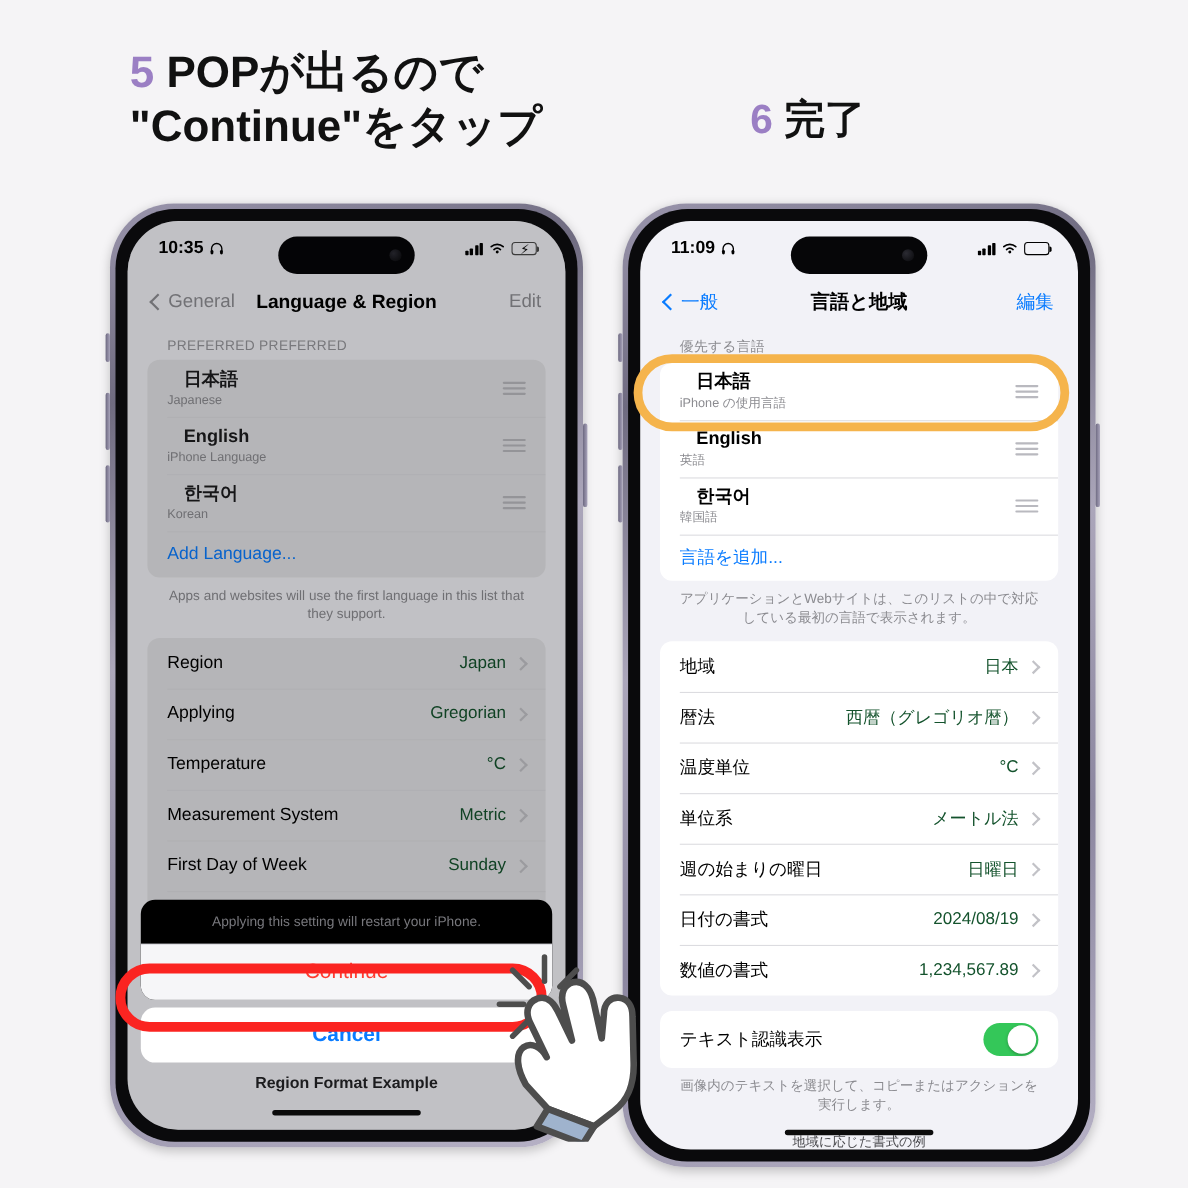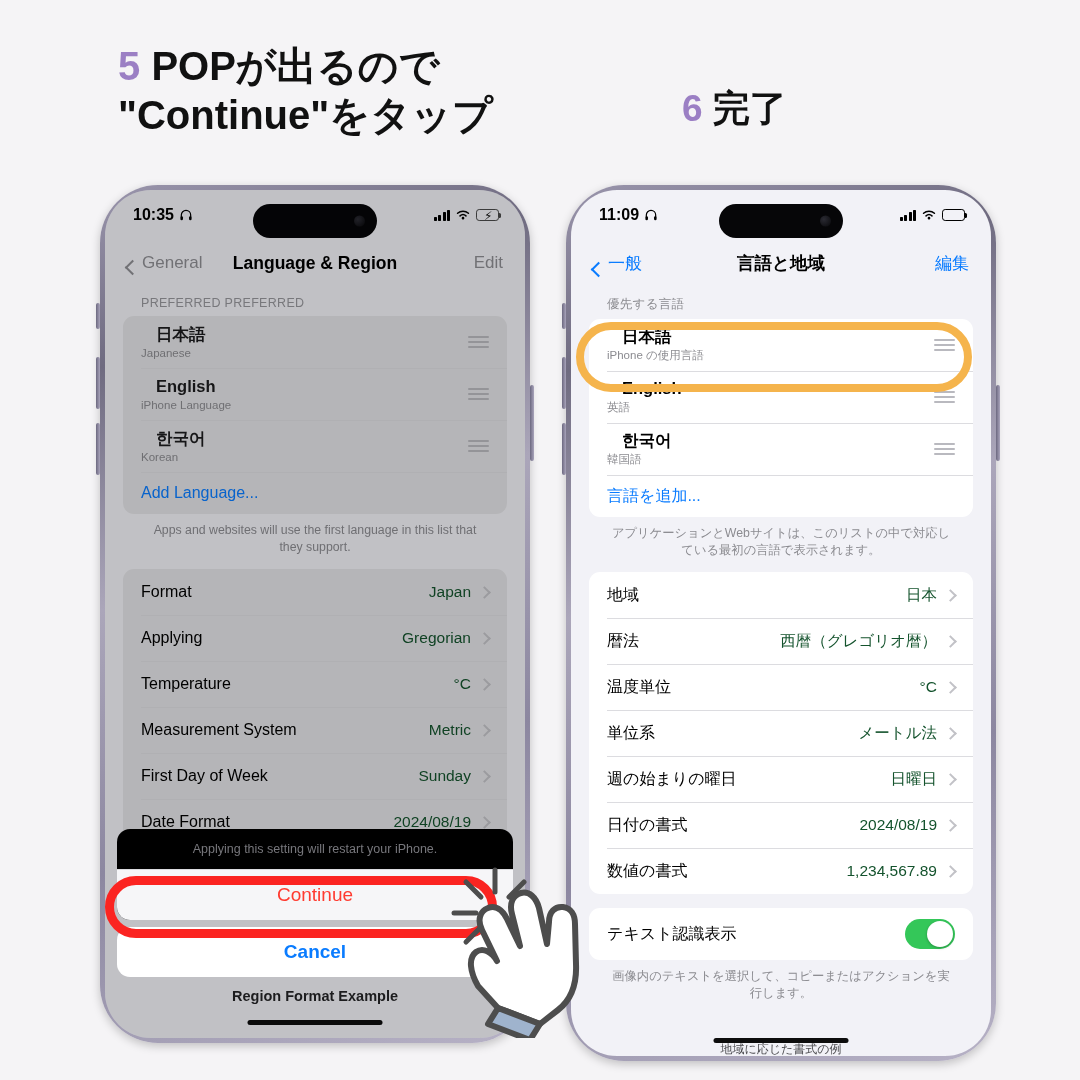--- a/index.html
+++ b/index.html
@@ -20,21 +20,21 @@
   
   .phone{
     position:absolute;
     border-radius:58px;
     background:linear-gradient(160deg,#9a95ac 0%,#6f6b80 18%,#aba6ba 42%,#8c87a0 68%,#b7b2c6 100%);
     padding:5px;
     box-shadow:0 3px 10px rgba(0,0,0,.22);
   }
   .phone-inner{
     position:relative;width:100%;height:100%;
-    background:#0a0a0c;border-radius:54px;padding:0;
+    background:#0a0a0c;border-radius:54px;padding:11px;
     box-sizing:border-box;
   }
   .screen{
     position:relative;width:100%;height:100%;
     border-radius:46px;overflow:hidden;
     background:#f2f2f7;
   }
   #phone-left{left:100px;top:185px;width:420px;height:848px;}
   #phone-right{left:566px;top:185px;width:420px;height:866px;}
 
@@ -73,21 +73,21 @@
   .battery.charging{border-color:#4a4a4a;}
   .battery.charging .fill{background:#34c759;width:76%;}
   .battery.charging:after{background:#4a4a4a;}
   .bolt{position:absolute;left:7px;top:-1.5px;font-size:12px;color:#0b0b0b;line-height:14px;}
 
   
   .navbar{
     position:relative;height:46px;display:flex;align-items:center;
     padding:0 22px;box-sizing:border-box;
   }
-  .nav-back{display:flex;align-items:flex-end;gap:4px;font-size:17px;}
+  .nav-back{display:flex;align-items:center;gap:4px;font-size:17px;}
   .chev-l{width:9px;height:9px;border-left:2.4px solid currentColor;border-bottom:2.4px solid currentColor;transform:rotate(45deg);display:inline-block;}
   .nav-title{position:absolute;left:0;right:0;text-align:center;font-size:17.5px;font-weight:bold;color:#000;pointer-events:none;}
   .nav-edit{margin-left:auto;font-size:17px;z-index:2;}
   .blue{color:#0a7cff;}
   .dimmed{color:#8e8e93;}
 
   
   .content{position:absolute;left:0;right:0;top:96px;bottom:0;overflow:hidden;}
   .sec-hdr{font-size:12.5px;letter-spacing:.3px;color:#8b8b90;padding:10px 36px 6px;text-transform:none;}
   .card{background:#fff;margin:0 18px;border-radius:11px;overflow:hidden;}
@@ -234,21 +234,21 @@
               </div>
           </div>
           <div class="row add-row">
             <span class="add-link">Add Language...</span>
           </div>
         </div>
         <div class="footnote">Apps and websites will use the first language in this list that they support.</div>
         <div class="spacer"></div>
         <div class="card">
           <div class="row">
-            <span class="set-label">Format</span>
+            <span class="set-label">Region</span>
             <span class="set-val">Japan</span>
             <span class="chev-r"></span>
           </div>
           <div class="row">
             <span class="set-label">Applying</span>
             <span class="set-val">Gregorian</span>
             <span class="chev-r"></span>
           </div>
           <div class="row">
             <span class="set-label">Temperature</span>

